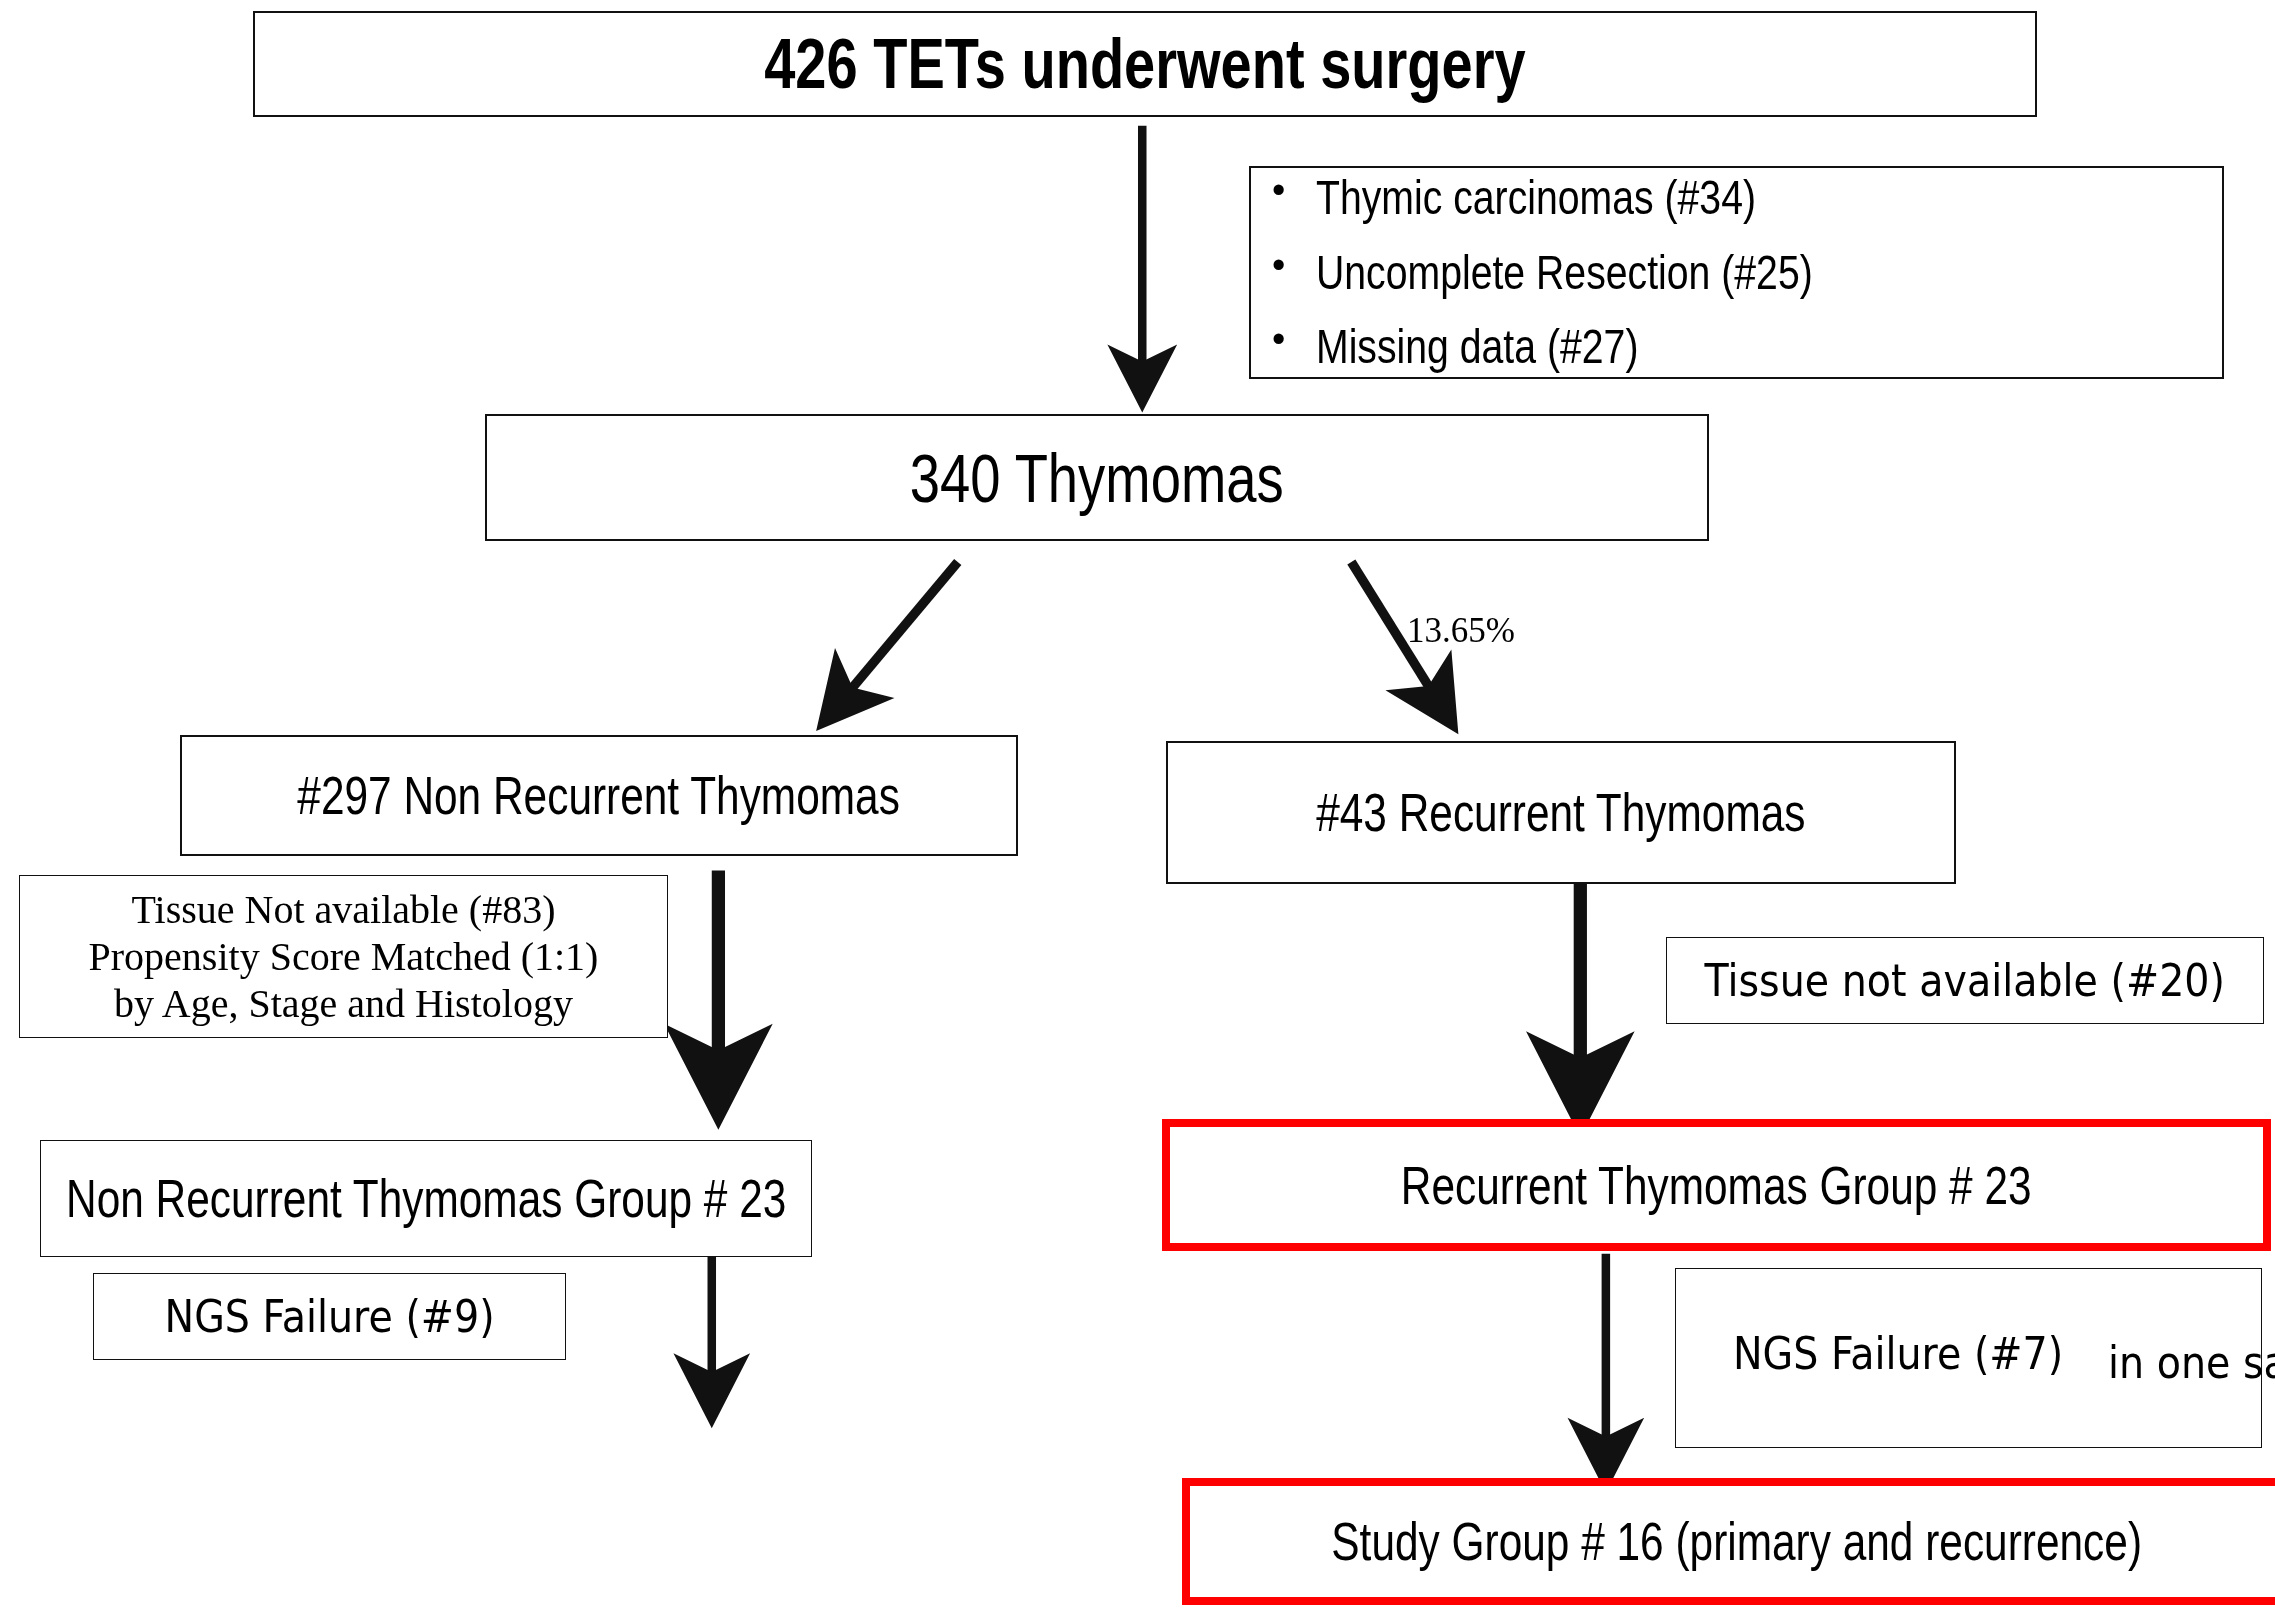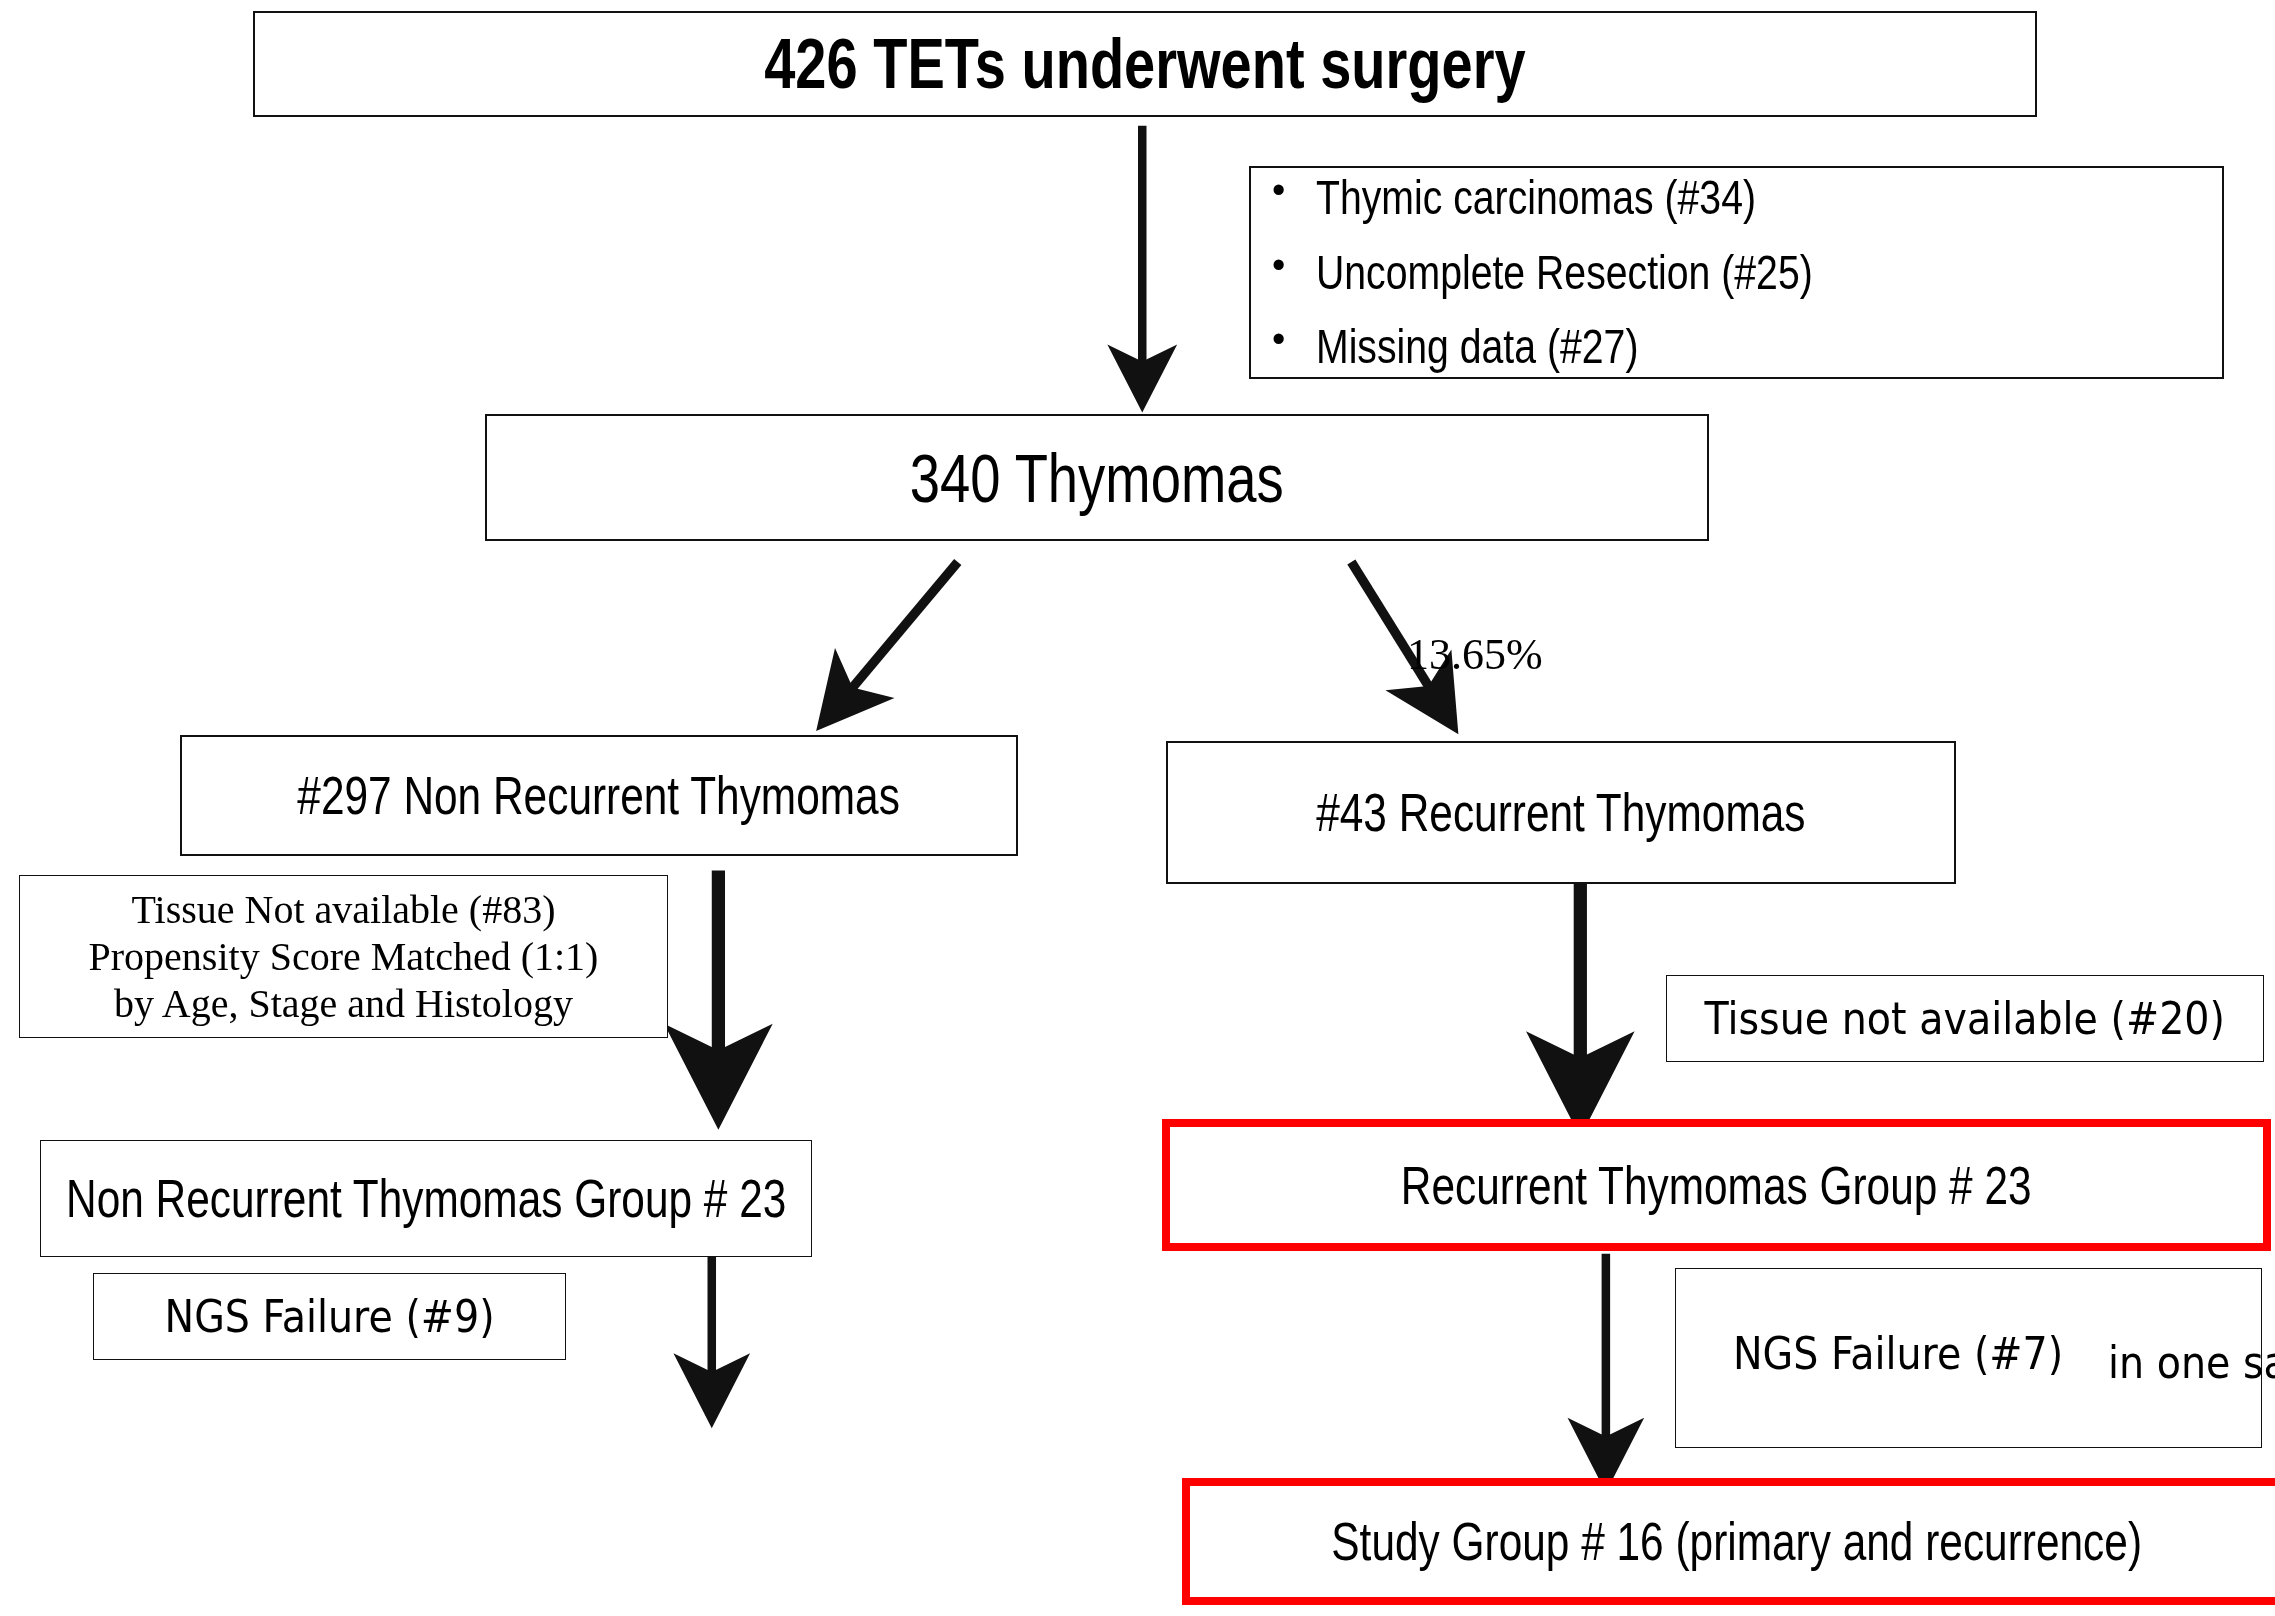--- a/index.html
+++ b/index.html
@@ -107,39 +107,39 @@
         <span class="bullet-dot">•</span>
         <span class="bullet-txt cond t-bullet" style="transform-origin:left center;">Missing data (#27)</span>
       </li>
     </ul>
   </div>
 
   <div class="box black" style="left:485px;top:414px;width:1224px;height:127px;">
     <span class="cond t-h2">340 Thymomas</span>
   </div>
 
-  <div class="lbl serif" style="left:1407px;top:629px;font-size:44px;">13.65%</div>
+  <div class="lbl serif" style="left:1407px;top:611px;font-size:35px;">13.65%</div>
 
   <div class="box black" style="left:180px;top:735px;width:838px;height:121px;">
     <span class="cond t-row">#297 Non Recurrent Thymomas</span>
   </div>
 
   <div class="box black" style="left:1166px;top:741px;width:790px;height:143px;">
     <span class="cond t-row">#43 Recurrent Thymomas</span>
   </div>
 
   <div class="box black-thin" style="left:19px;top:875px;width:649px;height:163px;">
     <div class="bx-inner">
       <span class="serif t-serif">Tissue Not available  (#83)</span>
       <span class="serif t-serif">Propensity Score Matched (1:1)</span>
       <span class="serif t-serif">by Age, Stage and Histology</span>
     </div>
   </div>
 
-  <div class="box black-thin" style="left:1666px;top:975px;width:598px;height:87px;text-align:center;">
+  <div class="box black-thin" style="left:1666px;top:937px;width:598px;height:87px;text-align:center;">
     <span class="wide t-small">Tissue not available (#20)</span>
   </div>
 
   <div class="box black-thin" style="left:40px;top:1124px;width:772px;height:117px;margin-top:16px;">
     <span class="cond t-grp">Non Recurrent Thymomas Group # 23</span>
   </div>
 
   <div class="box red" style="left:1162px;top:1119px;width:1109px;height:132px;">
     <span class="cond t-grp">Recurrent Thymomas Group # 23</span>
   </div>

